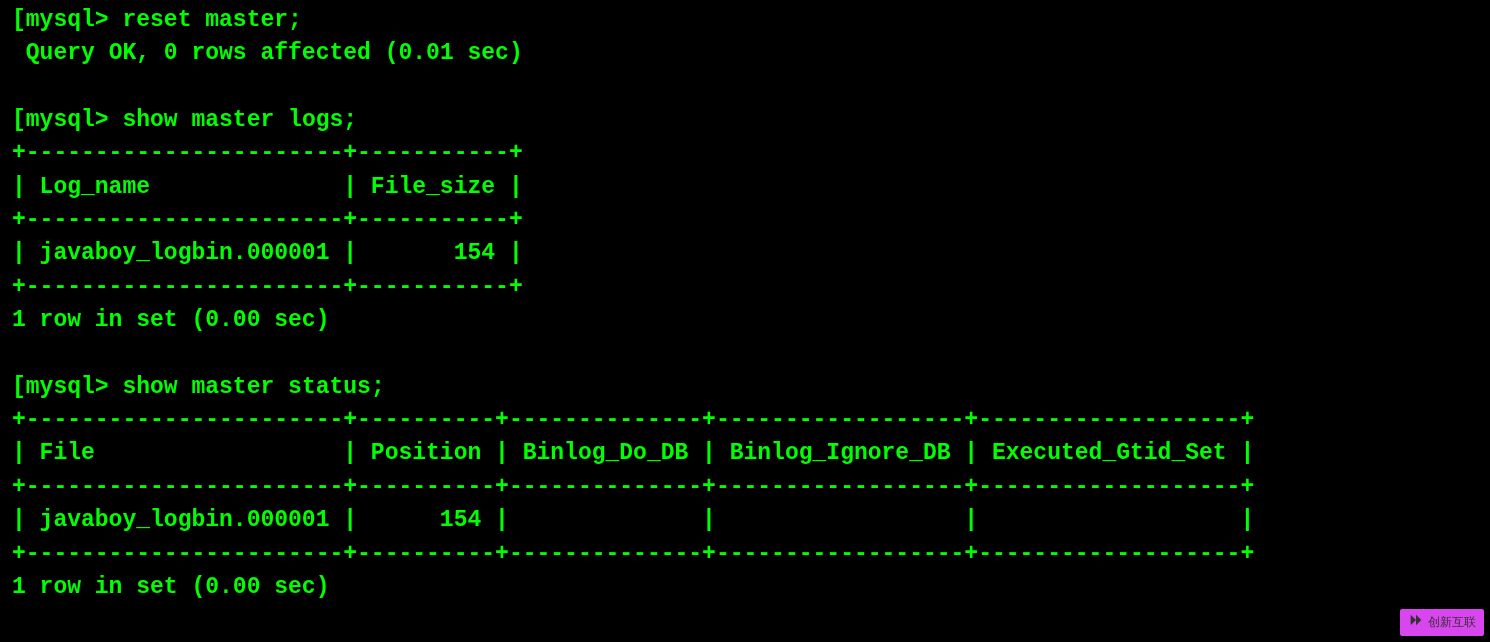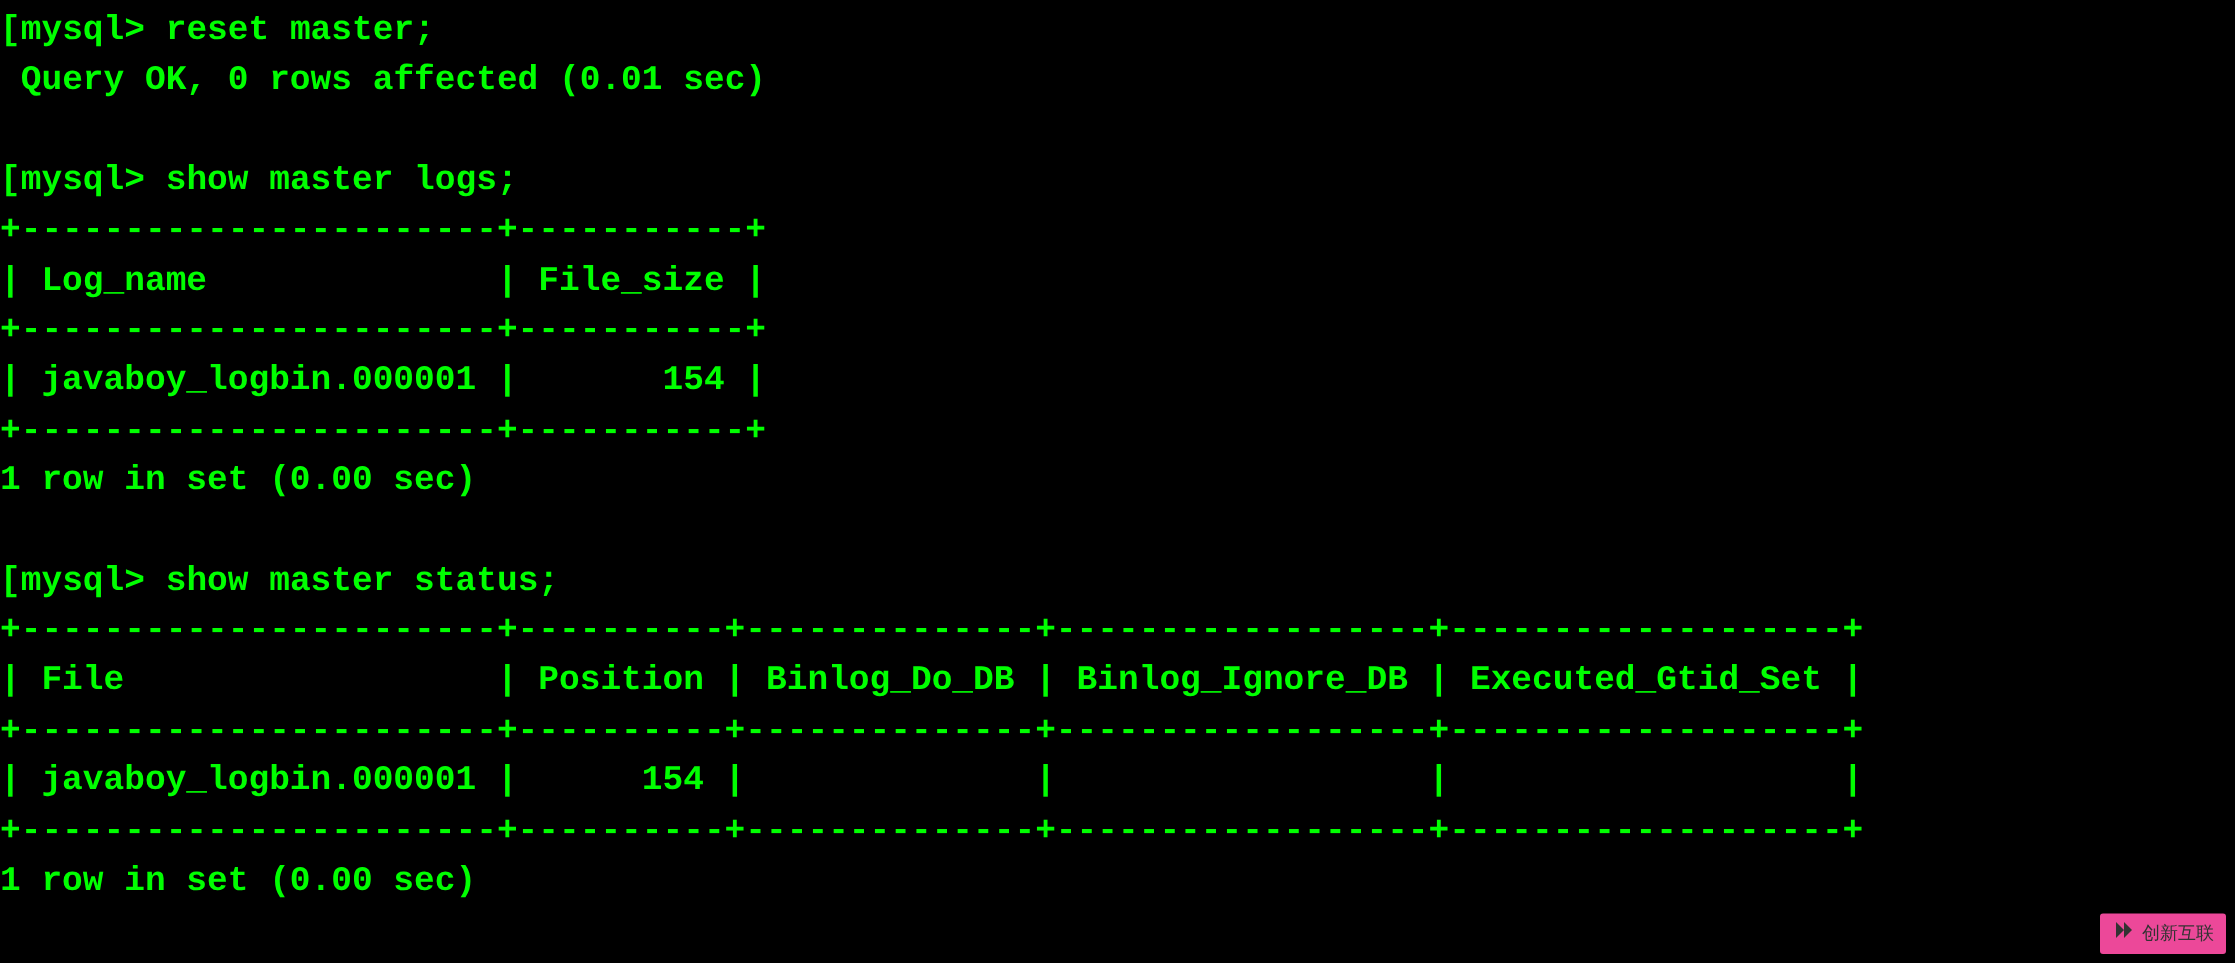--- a/index.html
+++ b/index.html
@@ -11,29 +11,29 @@
     font-size: 23px;
     line-height: 1.45;
     font-weight: bold;
     width: 1490px;
     height: 642px;
     overflow: hidden;
     position: relative;
   }
   pre {
     margin: 0;
-    padding: 4px 0 0 0;
+    padding: 4px 0 0 12px;
     font-family: inherit;
     white-space: pre;
   }
   .watermark {
     position: absolute;
     right: 6px;
     bottom: 6px;
-    background: #ec4899;
+    background: #d946ef;
     color: #333;
     font-family: sans-serif;
     font-size: 12px;
     font-weight: normal;
     padding: 3px 8px;
     display: flex;
     align-items: center;
     gap: 4px;
     border-radius: 2px;
   }

